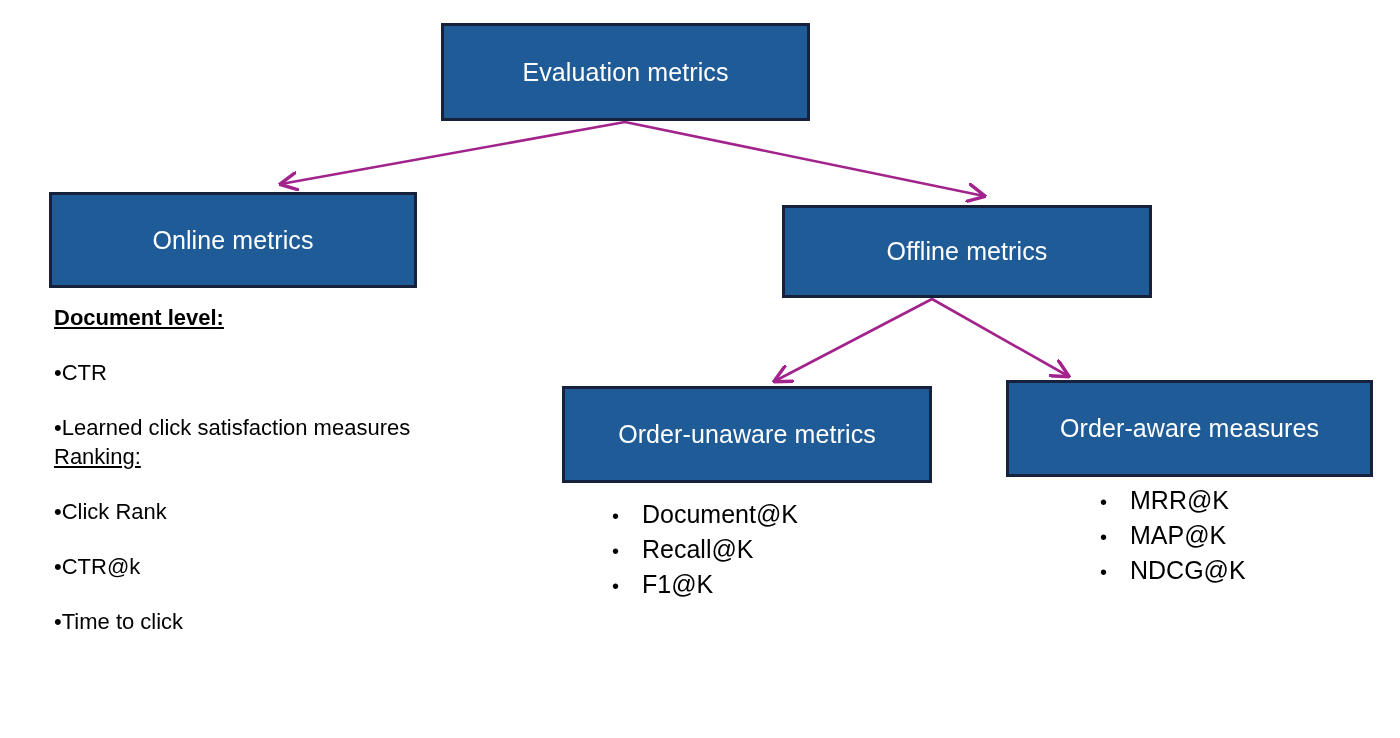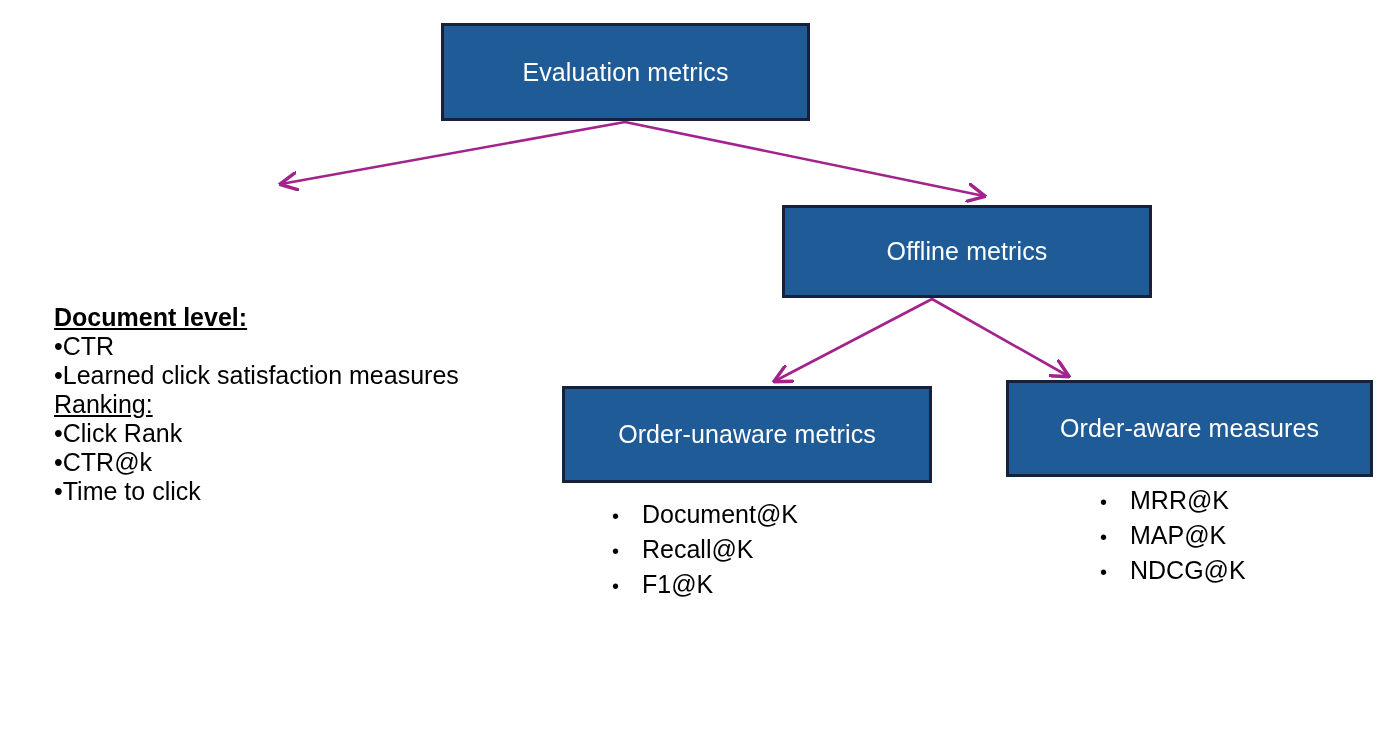--- a/index.html
+++ b/index.html
@@ -71,31 +71,31 @@
     font-size: 25px;
   }
 
   
   #online-details {
     position: absolute;
     left: 54px;
     top: 303px;
     width: 430px;
     font-family: "Liberation Sans", sans-serif;
-    font-size: 25px;
+    font-size: 22px;
     line-height: 29px;
     color: #000000;
   }
   #online-details .hdr {
     text-decoration: underline;
     text-underline-offset: 2px;
     white-space: nowrap;
   }
   #online-details .hdr.bold { font-weight: 700; }
-  #online-details .row { white-space: nowrap; }
+  #online-details .row { white-space: nowrap; margin-top: 26px; }
   #online-details .row .bul { letter-spacing: 0; }
 
   
   .metric-list {
     position: absolute;
     font-family: "Liberation Sans", sans-serif;
     font-size: 25px;
     line-height: 33px;
     color: #000000;
   }
@@ -130,20 +130,23 @@
       <line x1="625" y1="122" x2="984" y2="196" marker-end="url(#ah)"></line>
       <line x1="932" y1="299" x2="775" y2="381" marker-end="url(#ah)"></line>
       <line x1="932" y1="299" x2="1068" y2="376" marker-end="url(#ah)"></line>
     </g>
   </svg>
 
   <div class="node-box" id="box-evaluation">
     <span>Evaluation metrics</span>
   </div>
 
+  <div class="node-box" id="box-online">
+    <span>Online metrics</span>
+  </div>
 
   <div class="node-box" id="box-offline">
     <span>Offline metrics</span>
   </div>
 
   <div class="node-box" id="box-order-unaware">
     <span>Order-unaware metrics</span>
   </div>
 
   <div class="node-box" id="box-order-aware">

